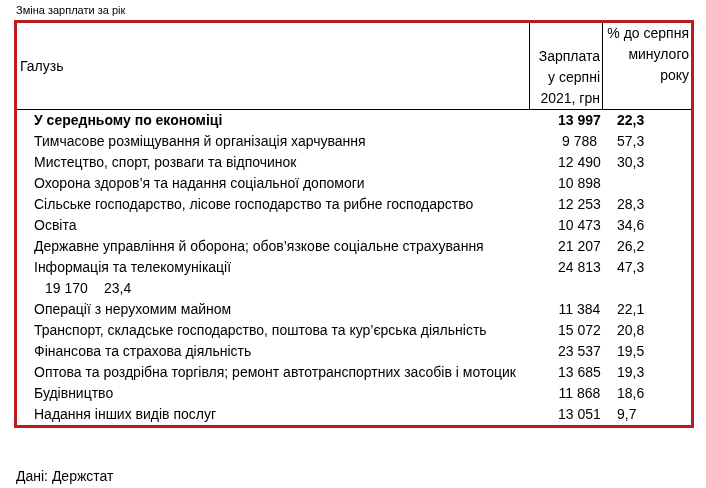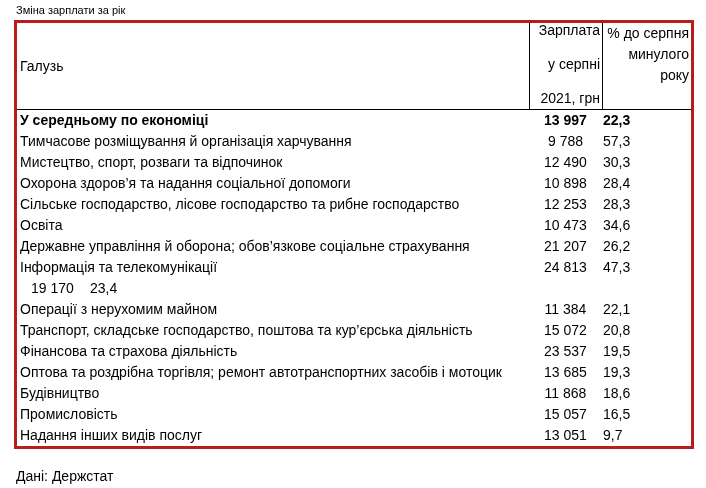--- a/index.html
+++ b/index.html
@@ -19,27 +19,27 @@
     .hdr {
       display: flex; height: 87px; border-bottom: 1px solid #000; box-sizing: border-box;
     }
     .hdr .c1 {
       width: 513px; display: flex; align-items: center; padding-left: 3px; box-sizing: border-box;
       border-right: 1px solid #000;
     }
     .hdr .c2 {
       width: 73px; border-right: 1px solid #000; box-sizing: border-box;
       display: flex; flex-direction: column; justify-content: flex-end; align-items: flex-end;
-      padding-right: 2px; text-align: right; line-height: 21px; gap: 13px;
+      padding-right: 2px; text-align: right; line-height: 21px;
     }
     .hdr .c3 {
       flex: 1; display: flex; flex-direction: column; justify-content: flex-start; align-items: flex-end;
       padding-right: 2px; text-align: right; line-height: 21px;
     }
-    .row { display: flex; height: 21px; line-height: 21px; }
+    .row { display: flex; height: 21px; line-height: 21px; margin-left: 14px; }
     .row .c1 { width: 513px; padding-left: 3px; box-sizing: border-box; white-space: nowrap; overflow: hidden; }
     .row .c2 { width: 73px; text-align: center; padding-right: 2px; box-sizing: border-box; }
     .row .c3 { flex: 1; text-align: left; padding-right: 2px; box-sizing: border-box; }
     .row.bold { font-weight: bold; }
     .source {
       position: absolute; left: 16px; top: 467px; height: 19px; line-height: 19px;
     }
   </style>
 </head>
 <body>
@@ -72,21 +72,20 @@
     <div class="c3">57,3</div>
   </div>
   <div class="row">
     <div class="c1">Мистецтво, спорт, розваги та відпочинок</div>
     <div class="c2">12 490</div>
     <div class="c3">30,3</div>
   </div>
   <div class="row">
     <div class="c1">Охорона здоров’я та надання соціальної допомоги</div>
     <div class="c2">10 898</div>
-    <div class="c3">28,4</div>
   </div>
   <div class="row">
     <div class="c1">Сільське господарство, лісове господарство та рибне господарство</div>
     <div class="c2">12 253</div>
     <div class="c3">28,3</div>
   </div>
   <div class="row">
     <div class="c1">Освіта</div>
     <div class="c2">10 473</div>
     <div class="c3">34,6</div>
@@ -124,24 +123,19 @@
     <div class="c1">Оптова та роздрібна торгівля; ремонт автотранспортних засобів і мотоцик</div>
     <div class="c2">13 685</div>
     <div class="c3">19,3</div>
   </div>
   <div class="row">
     <div class="c1">Будівництво</div>
     <div class="c2">11 868</div>
     <div class="c3">18,6</div>
   </div>
   <div class="row">
-    <div class="c1">Промисловість</div>
-    <div class="c2">15 057</div>
-    <div class="c3">16,5</div>
-  </div>
-  <div class="row">
     <div class="c1">Надання інших видів послуг</div>
     <div class="c2">13 051</div>
     <div class="c3">9,7</div>
   </div>
 </div>
 
 <div class="source">Дані: Держстат</div>
 
 </body></html>

